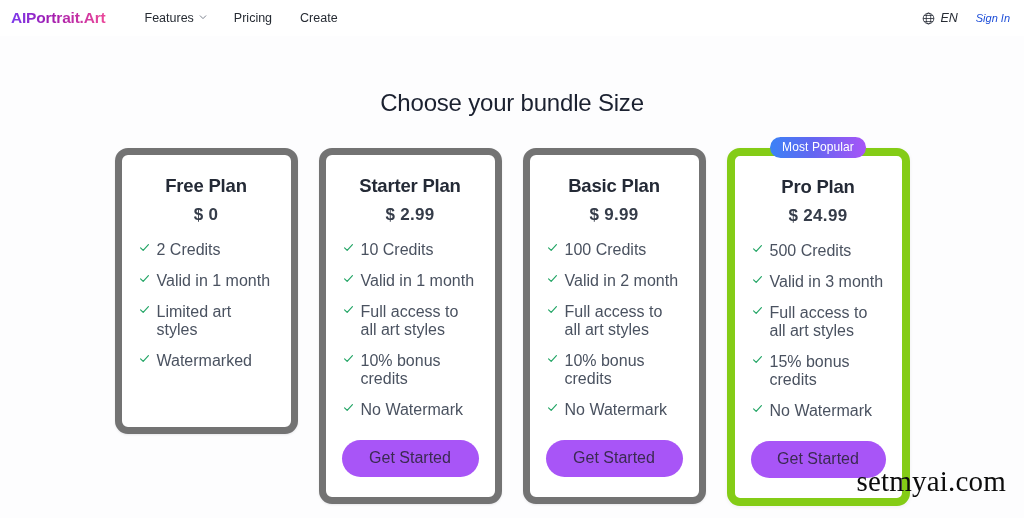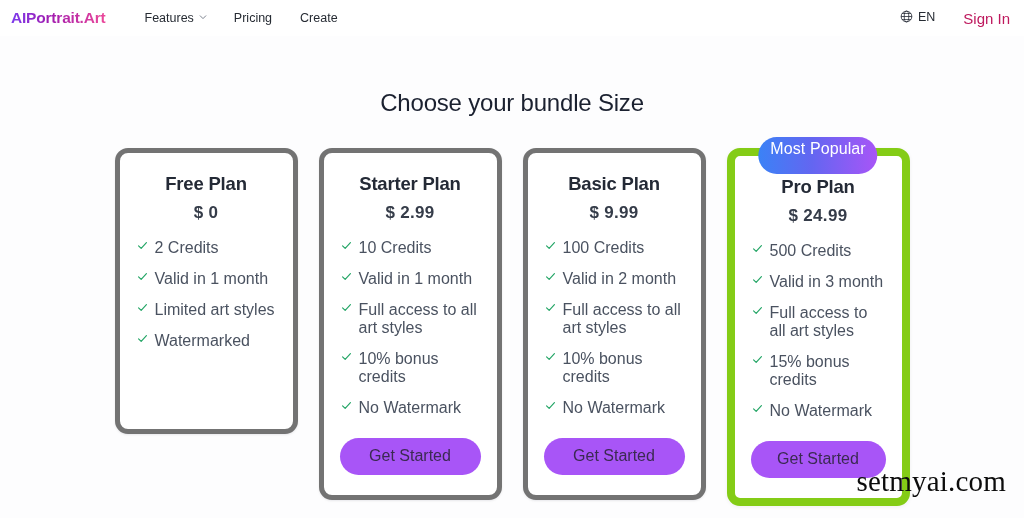--- a/index.html
+++ b/index.html
@@ -61,37 +61,38 @@
     width: 7px;
     height: 7px;
     position: relative;
     top: -2px;
   }
   .chev svg { display: block; }
 
   .header-right {
     margin-left: auto;
     display: flex;
-    align-items: flex-start;
-    gap: 28px;
+    align-items: center;
+    gap: 18px;
+    font-style: italic;
   }
 
   .lang {
     display: flex;
     align-items: center;
     gap: 5px;
     font-size: 12.5px;
     color: #262b33;
     cursor: pointer;
   }
   .globe { display: block; }
 
   .signin {
-    font-size: 15px;
-    color: #be185d;
+    font-size: 11px;
+    color: #1d4ed8;
     cursor: pointer;
     white-space: nowrap;
   }
 
   
   .page-title {
     text-align: center;
     font-size: 24px;
     font-weight: normal;
     color: #1b2130;
@@ -108,21 +109,21 @@
     margin-top: 31px;
   }
 
   .card-wrap {
     position: relative;
     width: 183px;
   }
 
   .card {
     background: #ffffff;
-    border: 5px solid #737373;
+    border: 7px solid #737373;
     border-radius: 13px;
     box-shadow: 0 1px 3px rgba(16, 24, 40, 0.05), 0 1px 2px rgba(16,24,40,0.04);
     padding: 20px 16px 20px 16px;
     min-height: 286px;
     display: flex;
     flex-direction: column;
   }
 
   .card.featured {
     border: 8px solid #84cc16;
@@ -131,22 +132,22 @@
     box-shadow: 0 1px 4px rgba(16, 24, 40, 0.06);
   }
 
   .badge {
     position: absolute;
     top: -11px;
     left: 50%;
     transform: translateX(-50%);
     background: linear-gradient(90deg, #3b82f6 0%, #6366f1 45%, #a855f7 100%);
     color: #ffffff;
-    font-size: 16px;
-    padding: 3px 12px 16px 12px;
+    font-size: 12px;
+    padding: 3px 12px 4px 12px;
     border-radius: 999px;
     white-space: nowrap;
     z-index: 3;
     letter-spacing: 0.1px;
   }
 
   .plan-name {
     text-align: center;
     font-size: 18.5px;
     font-weight: bold;

